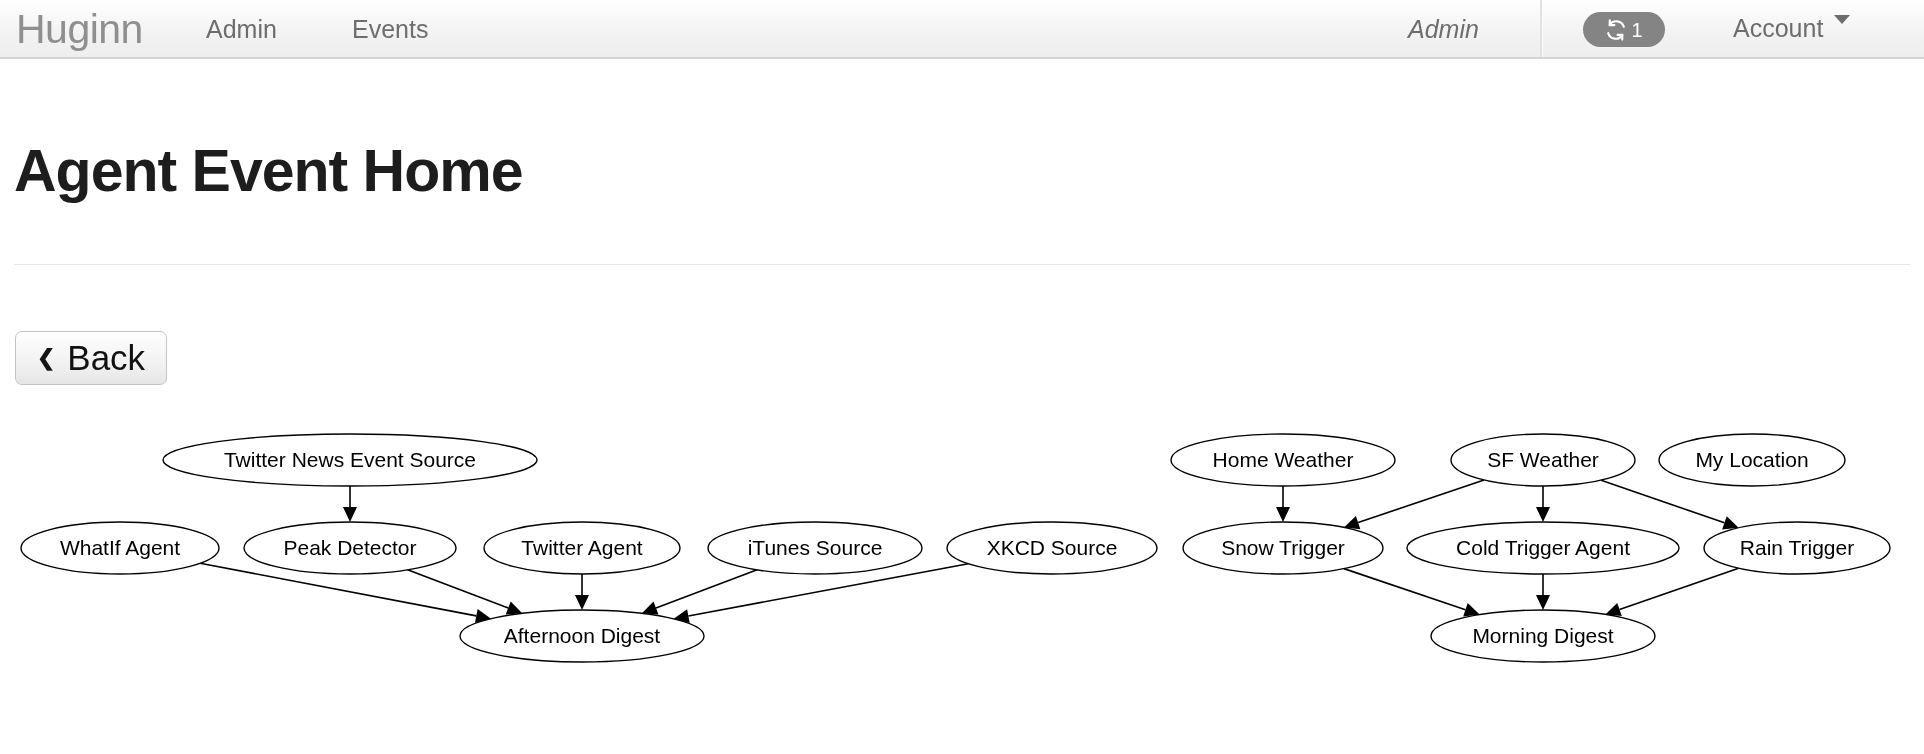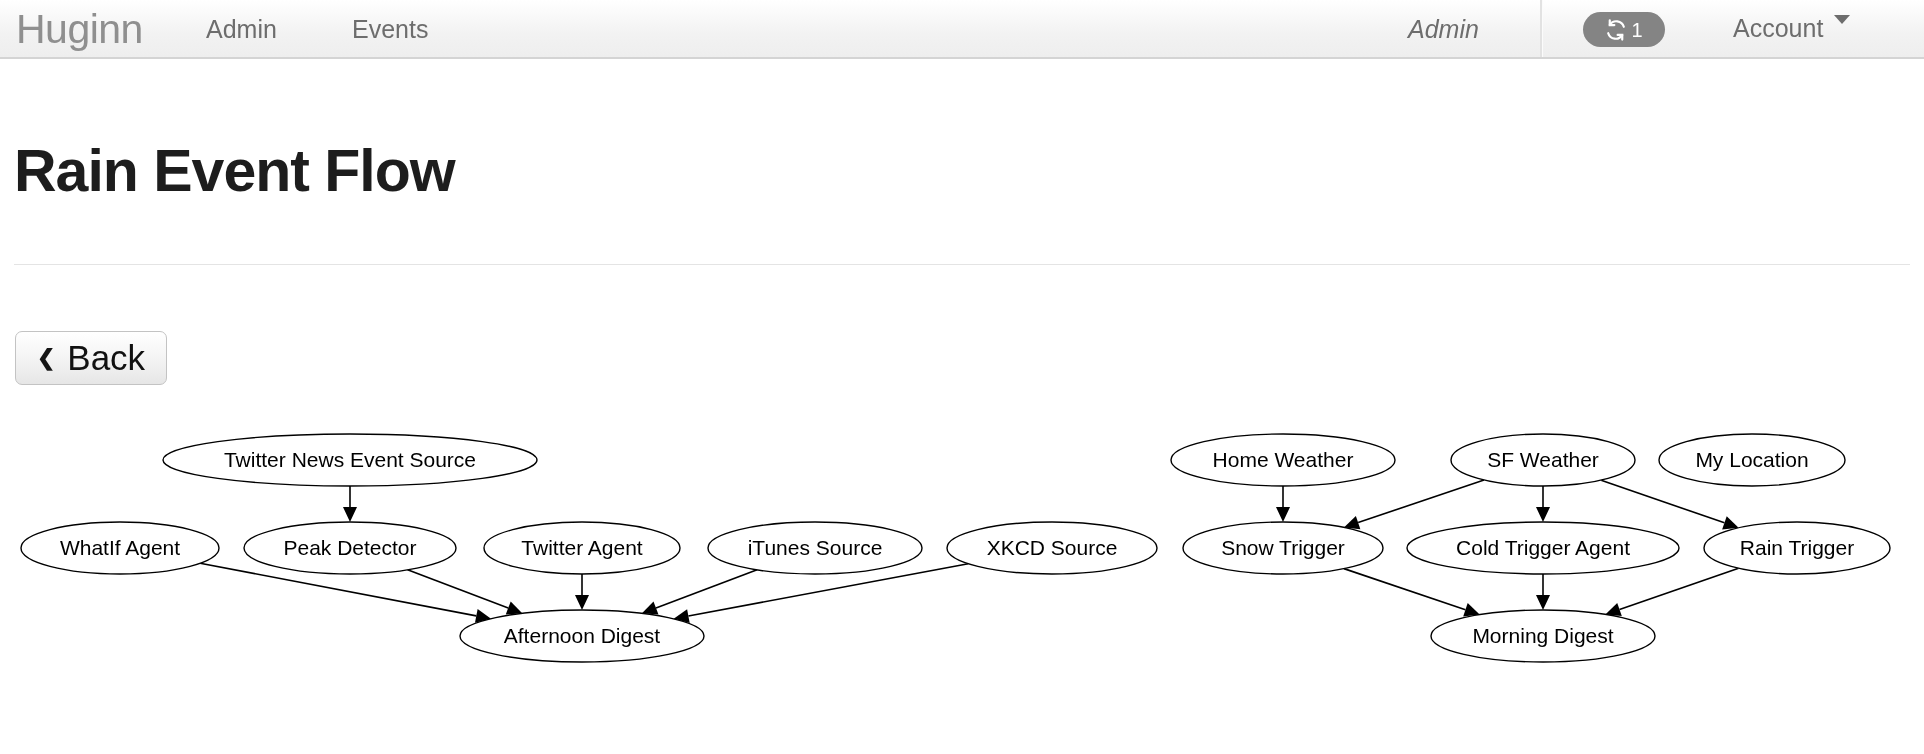--- a/index.html
+++ b/index.html
@@ -199,21 +199,21 @@
       </span>
       <span class="worker-count">1</span>
     </div>
 
     <div class="account-menu">
       <span class="account-label">Account</span>
       <span class="caret"></span>
     </div>
   </div>
 
-  <h1 class="page-title">Rain Event Flow</h1>
+  <h1 class="page-title">Agent Event Home</h1>
   <div class="hr"></div>
 
   <div class="back-btn">
     <span class="back-chevron">❮</span>
     <span class="back-label">Back</span>
   </div>
 
   <div class="graph-wrap">
     <svg class="graph-svg" id="graph-svg" width="1924" height="339" viewBox="0 0 1924 339">
       <g id="edges-layer">

